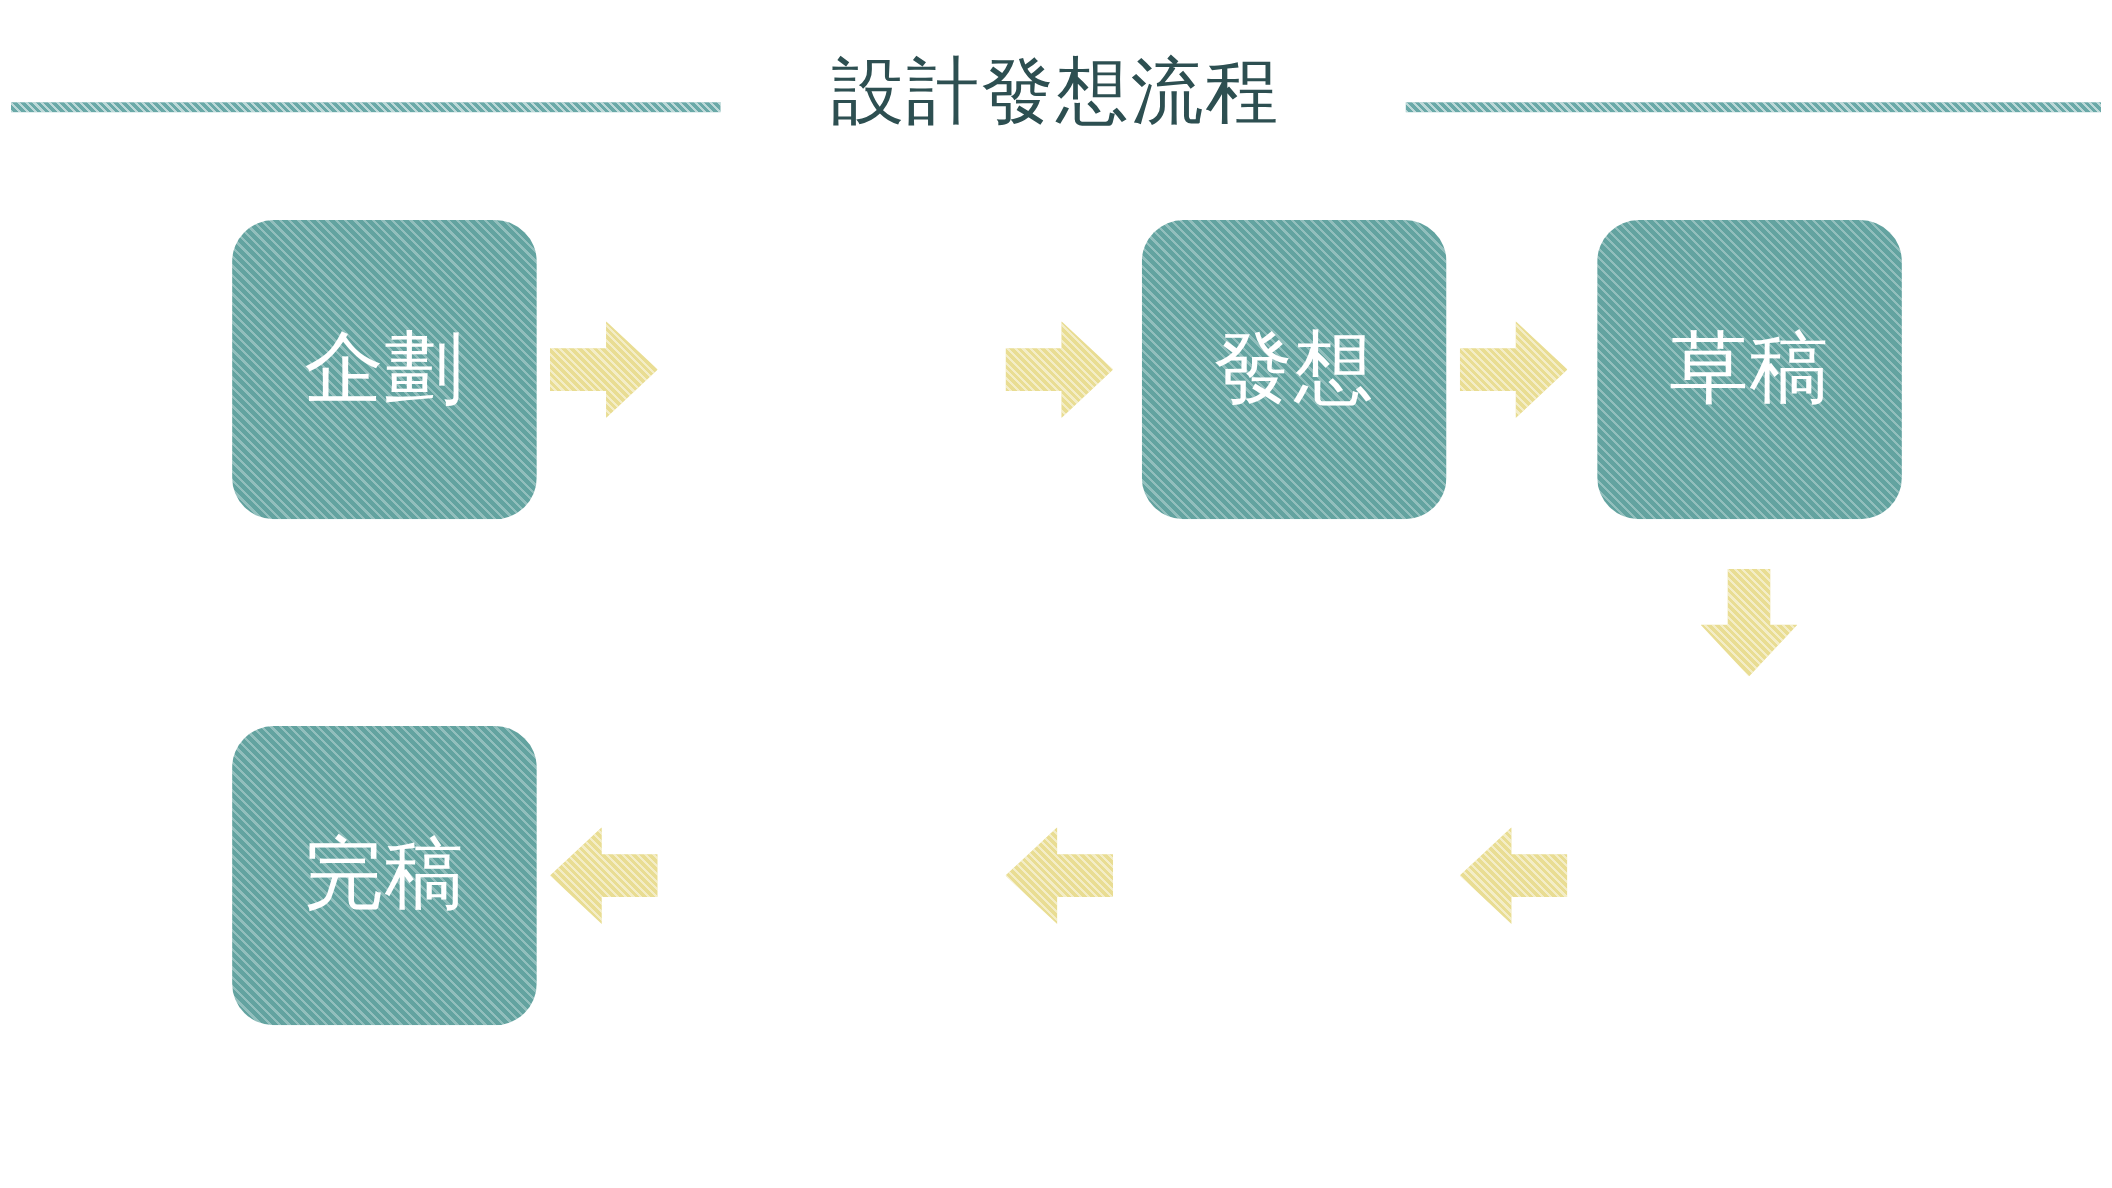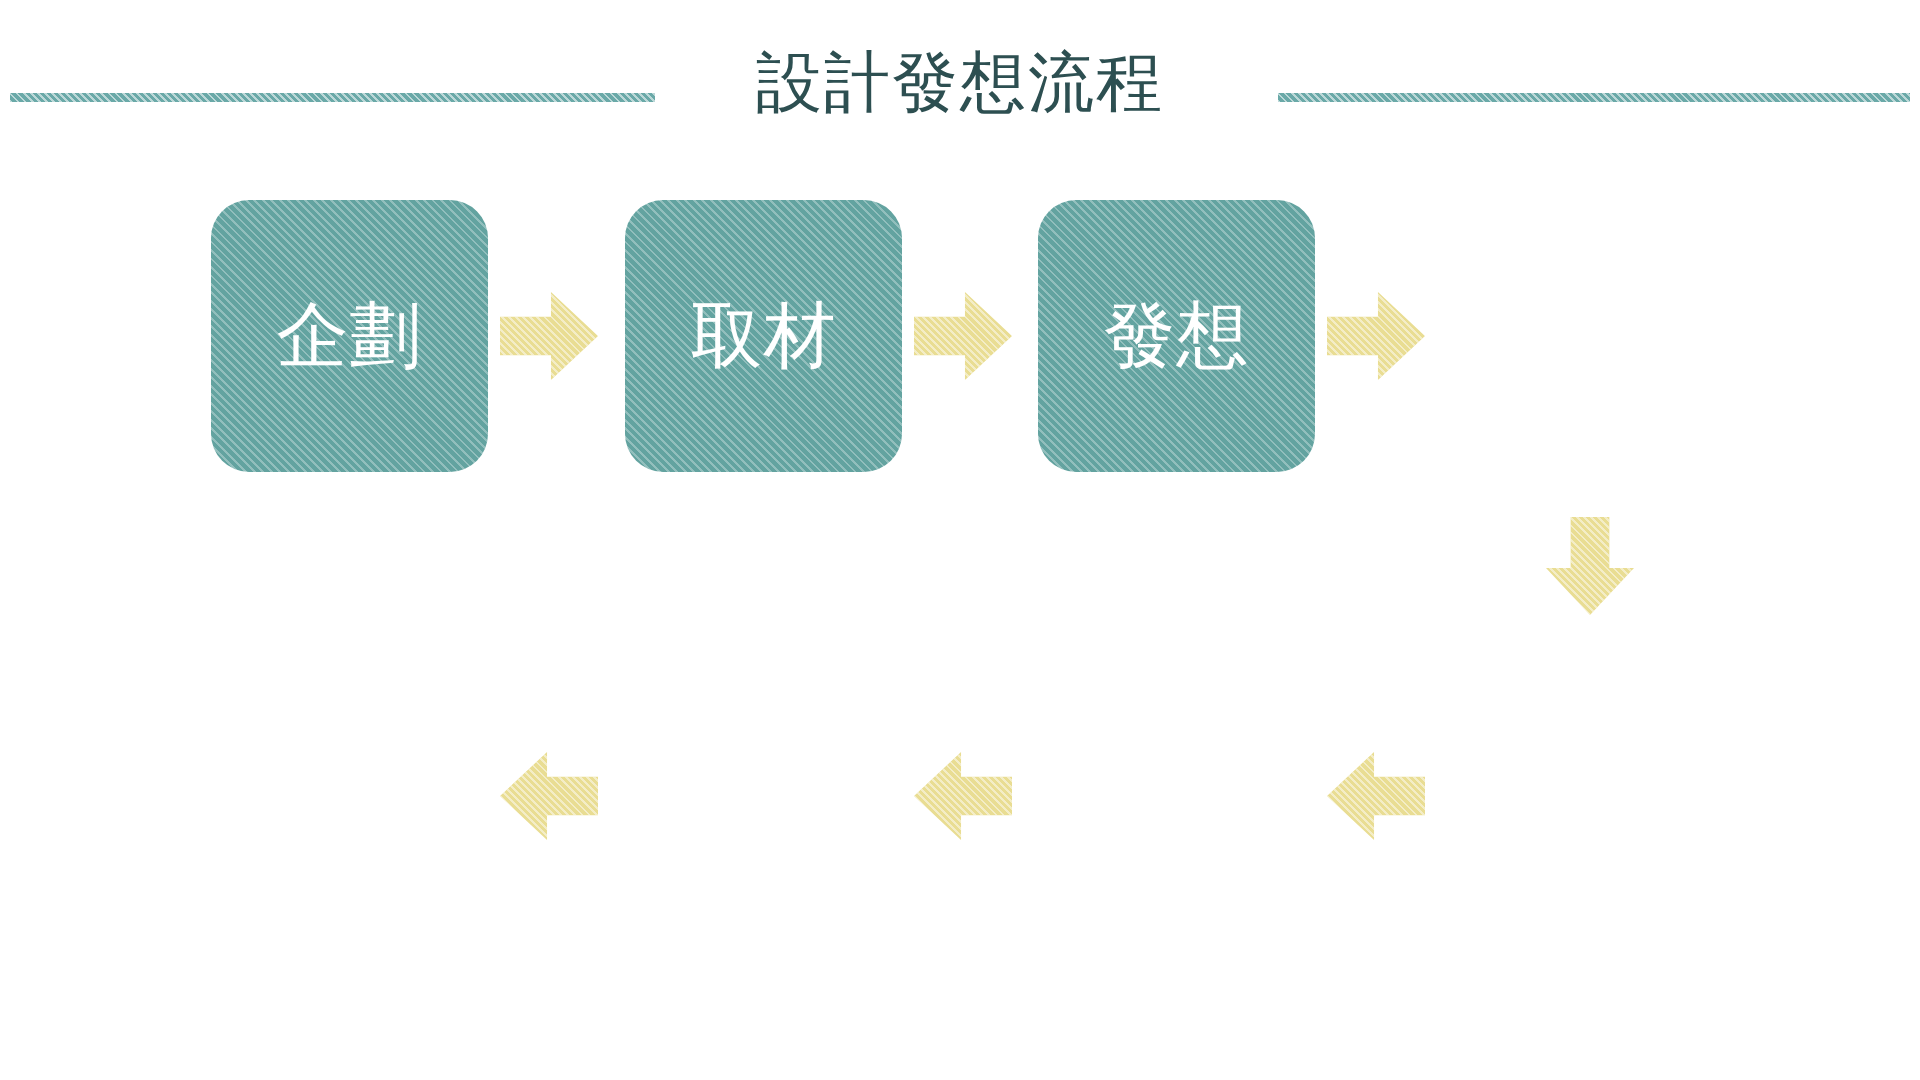--- a/index.html
+++ b/index.html
@@ -160,39 +160,42 @@
   </div>
 
   <div id="flow">
 
     <div class="node row-top col-1">
       <span class="node-label">企劃</span>
     </div>
 
     <div class="arrow arrow-right" id="arrow-1"></div>
 
-    <div class="node row-top col-2">
-      <span class="node-label">取材</span>
-    </div>
 
     <div class="arrow arrow-right" id="arrow-2"></div>
 
     <div class="node row-top col-3">
       <span class="node-label">發想</span>
     </div>
 
     <div class="arrow arrow-right" id="arrow-3"></div>
 
+    <div class="node row-top col-4">
+      <span class="node-label">草稿</span>
+    </div>
 
     <div class="arrow arrow-down" id="arrow-4"></div>
 
 
     <div class="arrow arrow-left" id="arrow-5"></div>
 
 
     <div class="arrow arrow-left" id="arrow-6"></div>
 
 
     <div class="arrow arrow-left" id="arrow-7"></div>
 
+    <div class="node row-bottom col-1">
+      <span class="node-label">完稿</span>
+    </div>
 
   </div>
 </div>
 
 </body></html>

